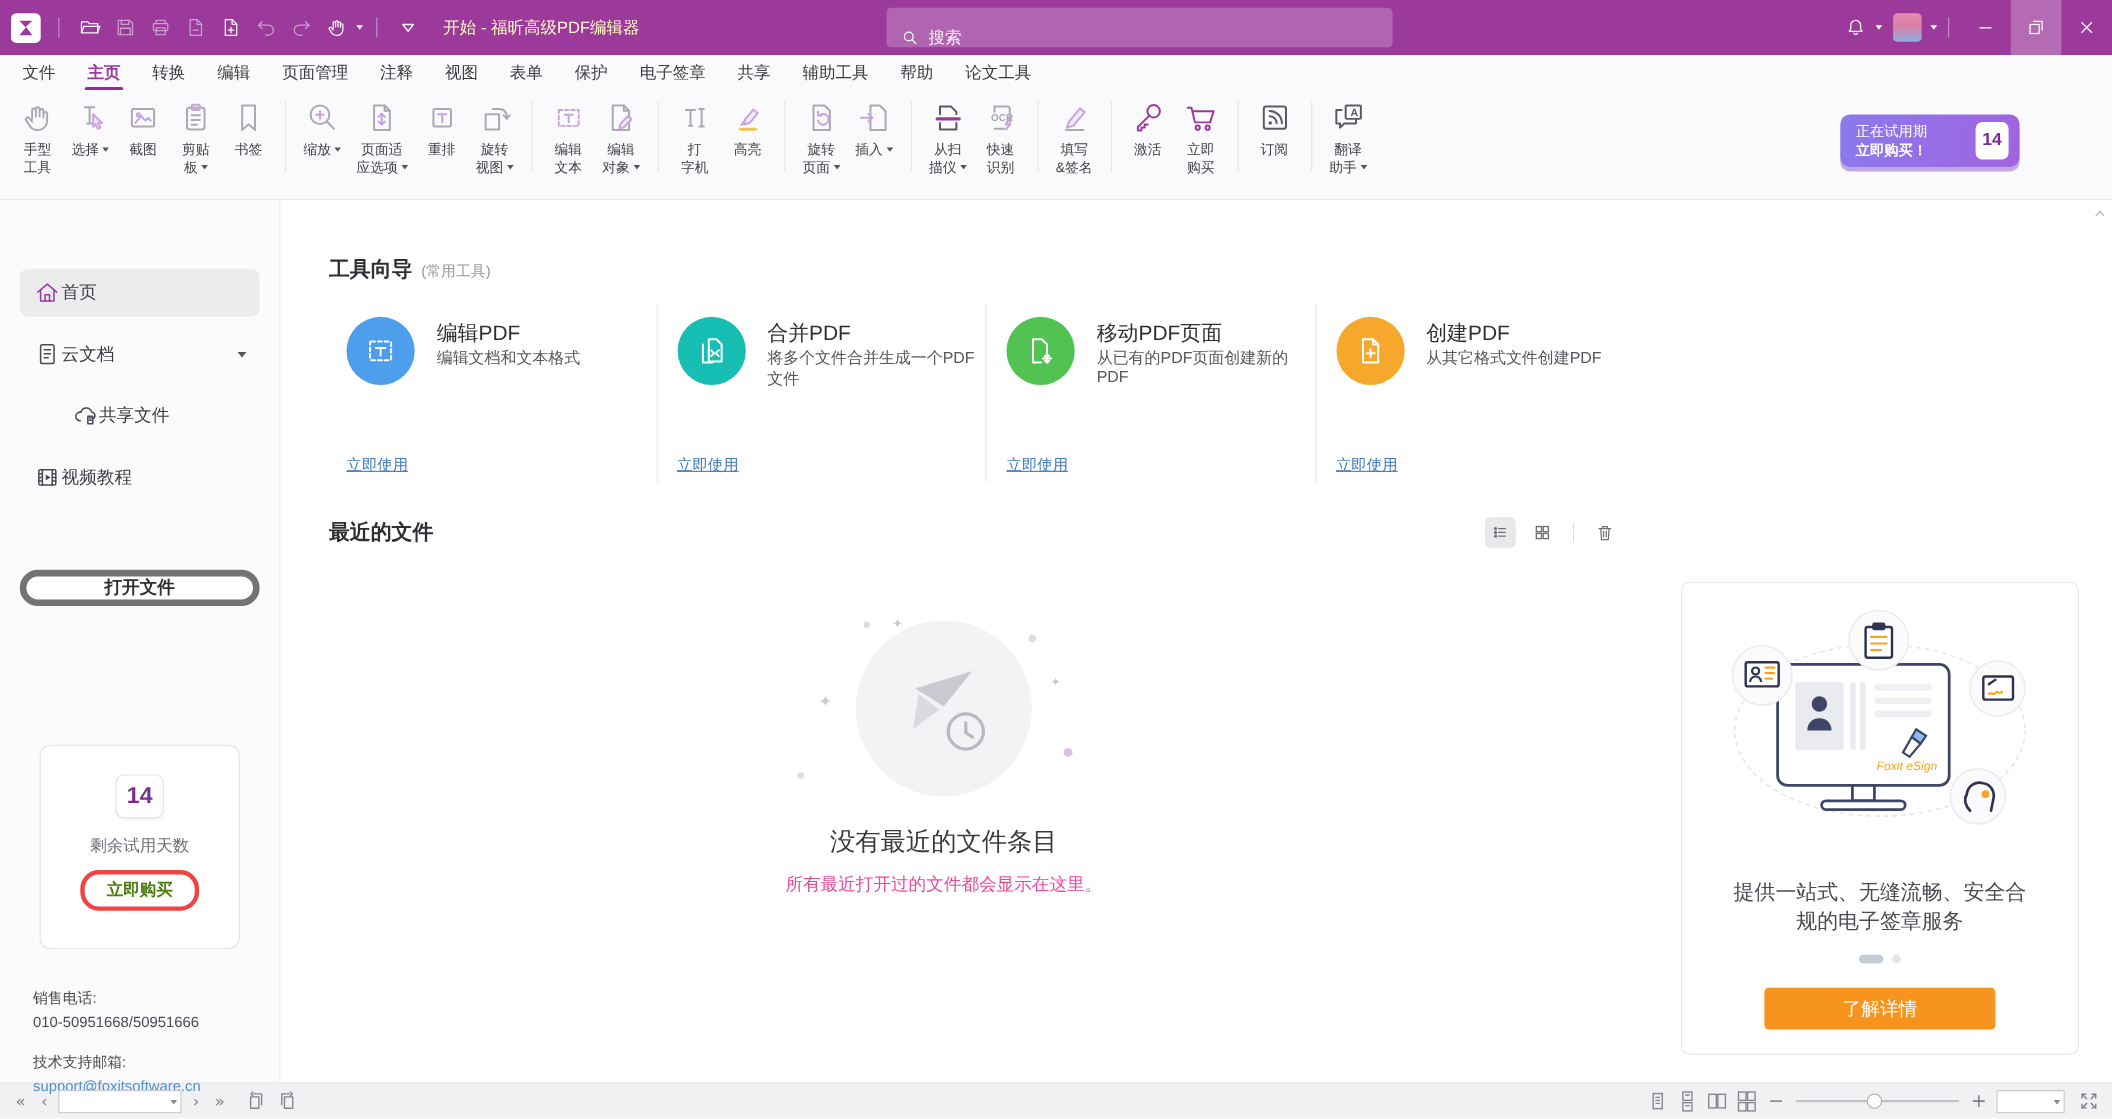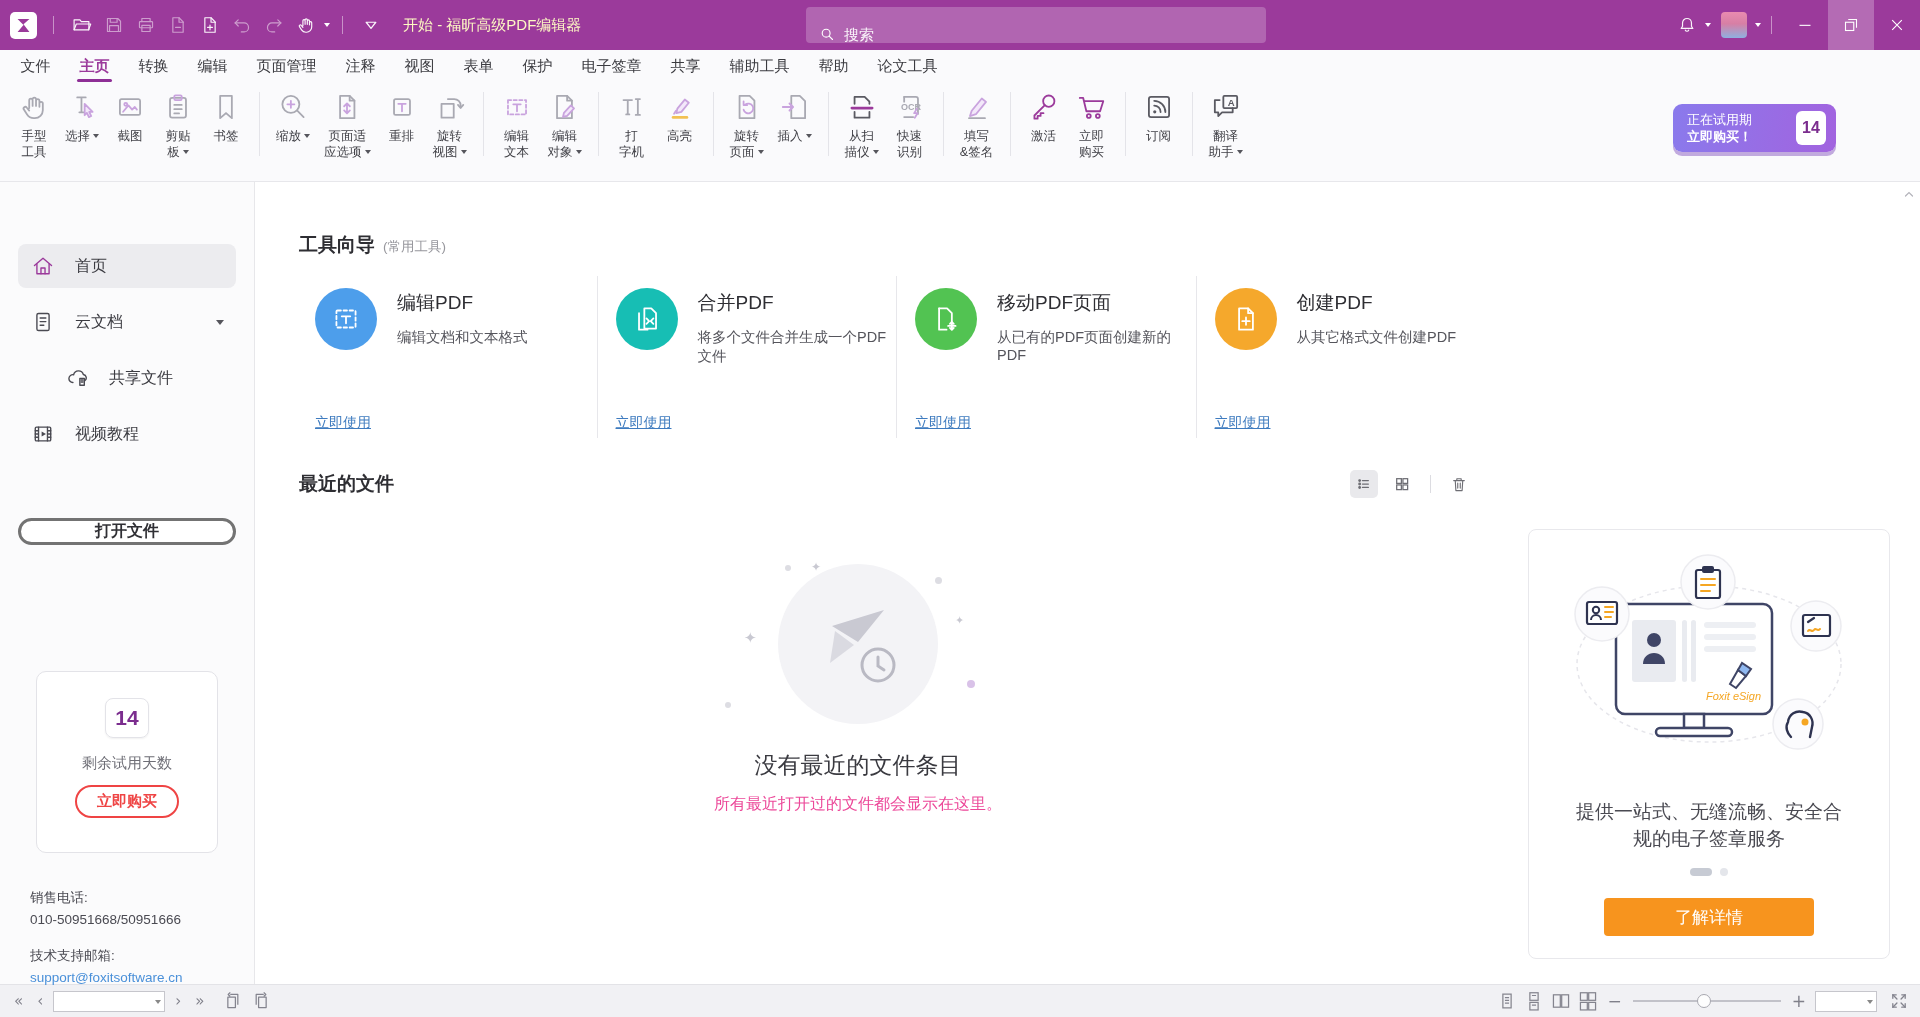--- a/index.html
+++ b/index.html
@@ -41,46 +41,46 @@
   .trial-badge { position:absolute; right:84px; top:22px; width:163px; height:48px; border-radius:9px;
      background:linear-gradient(100deg,#8A7AEC 0%,#A263DF 100%); box-shadow:0 4px 0 rgba(124,74,186,.45);
      display:flex; align-items:center; padding:0 10px 0 14px; color:#fff; }
   .trial-badge .tlines { flex:1; font-size:13px; line-height:17px; }
   .trial-badge .t2 { font-weight:bold; }
   .trial-badge .tb-days { width:30px; height:34px; background:#fff; border-radius:6px; color:#7B2D8E; font-weight:bold; font-size:16px; display:flex; align-items:center; justify-content:center; }
 
   
   .content { display:flex; height:802px; }
   .sidebar { width:255px; background:#FBFBFC; border-right:1px solid #E7E7EA; display:flex; flex-direction:column; padding:62px 0 14px; position:relative; }
-  .side-item { display:flex; align-items:center; gap:19px; height:44px; margin:0 18px 12px; padding:0 12px; border-radius:8px; font-size:16px; color:#3C3C42; cursor:default; }
+  .side-item { display:flex; align-items:center; gap:0; height:44px; margin:0 18px 12px; padding:0 12px; border-radius:8px; font-size:16px; color:#3C3C42; cursor:default; }
   .side-item.active { background:#ECECEF; color:#3C3C42; }
   .side-item .s-icon { width:26px; height:26px; color:#4A4A52; }
   .side-item.active .s-icon { color:#9B3A9B; }
   .side-item.indent { margin-left:52px; }
   .side-caret { margin-left:auto; width:0; height:0; border-left:4px solid transparent; border-right:4px solid transparent; border-top:5px solid #55555C; }
-  .open-btn { margin:50px 18px 0; height:44px; border:3px solid #737373; border-radius:22px; background:#fff; display:flex; align-items:center; justify-content:center; font-size:16px; font-weight:bold; color:#2F2F34; cursor:default; }
+  .open-btn { margin:50px 18px 0; height:44px; border:6px solid #737373; border-radius:22px; background:#fff; display:flex; align-items:center; justify-content:center; font-size:16px; font-weight:bold; color:#2F2F34; cursor:default; }
   .trial-card { margin:126px 36px 0; border:1px solid #E3E3E8; border-radius:10px; background:#fff; padding:26px 0 34px; display:flex; flex-direction:column; align-items:center; }
   .trial-days-box { width:44px; height:40px; border:1px solid #E3E3E8; border-radius:8px; box-shadow:0 1px 2px rgba(0,0,0,.06); display:flex; align-items:center; justify-content:center; font-size:21px; font-weight:bold; color:#7B2D8E; }
   .trial-caption { margin-top:16px; font-size:15px; color:#6E6E76; }
-  .trial-buy { margin-top:12px; padding:5px 20px; border:2px solid #ef4444; border-radius:17px; color:#ef4444; font-weight:bold; font-size:15px; cursor:default; }
+  .trial-buy { margin-top:12px; padding:5px 20px; border:4px solid #ef4444; border-radius:17px; color:#4d7c0f; font-weight:bold; font-size:15px; cursor:default; }
   .contact { margin:34px 0 0 30px; font-size:13.5px; color:#4A4A52; line-height:22px; }
   .contact .mail { color:#4A90D9; cursor:default; }
   .contact .cgap { height:14px; }
 
   .main { position:relative; flex:1; background:#fff; }
   .tools-header { position:absolute; left:44px; top:50px; display:flex; align-items:baseline; gap:8px; }
   .tools-header .h1 { font-size:19px; font-weight:bold; color:#2E2E33; }
   .tools-header .h2 { font-size:13.5px; color:#97979D; }
   .cards { position:absolute; left:42px; top:94px; width:1198px; height:162px; display:grid; grid-template-columns:repeat(4,1fr); }
   .card { display:flex; flex-direction:column; padding:12px 2px 0 18px; }
   .card + .card { border-left:1px solid #E7E7EB; }
   .card-top { display:flex; gap:20px; }
   .card-circle { width:62px; height:62px; border-radius:50%; flex:none; display:flex; align-items:center; justify-content:center; color:#fff; }
   .card-title { font-size:19px; color:#2E2E33; margin-top:2px; }
-  .card-desc { font-size:14.5px; color:#55555C; margin-top:12px; }
+  .card-desc { font-size:14.5px; color:#55555C; }
   .card-link { margin-top:auto; margin-bottom:6px; font-size:14px; color:#3E7BBF; text-decoration:underline; cursor:default; }
   .recent-header { position:absolute; left:44px; top:288px; width:1198px; display:flex; align-items:center; }
   .recent-header .h1 { font-size:19px; font-weight:bold; color:#2E2E33; }
   .view-tools { margin-left:auto; display:flex; align-items:center; gap:10px; padding-right:24px; color:#6E6E74; }
   .view-btn { width:28px; height:28px; border-radius:5px; display:flex; align-items:center; justify-content:center; }
   .view-btn.active { background:#E9E9EC; }
   .vt-sep { width:1px; height:18px; background:#DCDCE1; margin:0 4px; }
   .big-circle { position:absolute; left:523px; top:382px; width:160px; height:160px; border-radius:50%; background:#F3F3F6; display:flex; align-items:center; justify-content:center; }
   .spark { position:absolute; color:#C9C9D2; font-size:15px; }
   .dot { position:absolute; border-radius:50%; background:#DDDDE3; }

